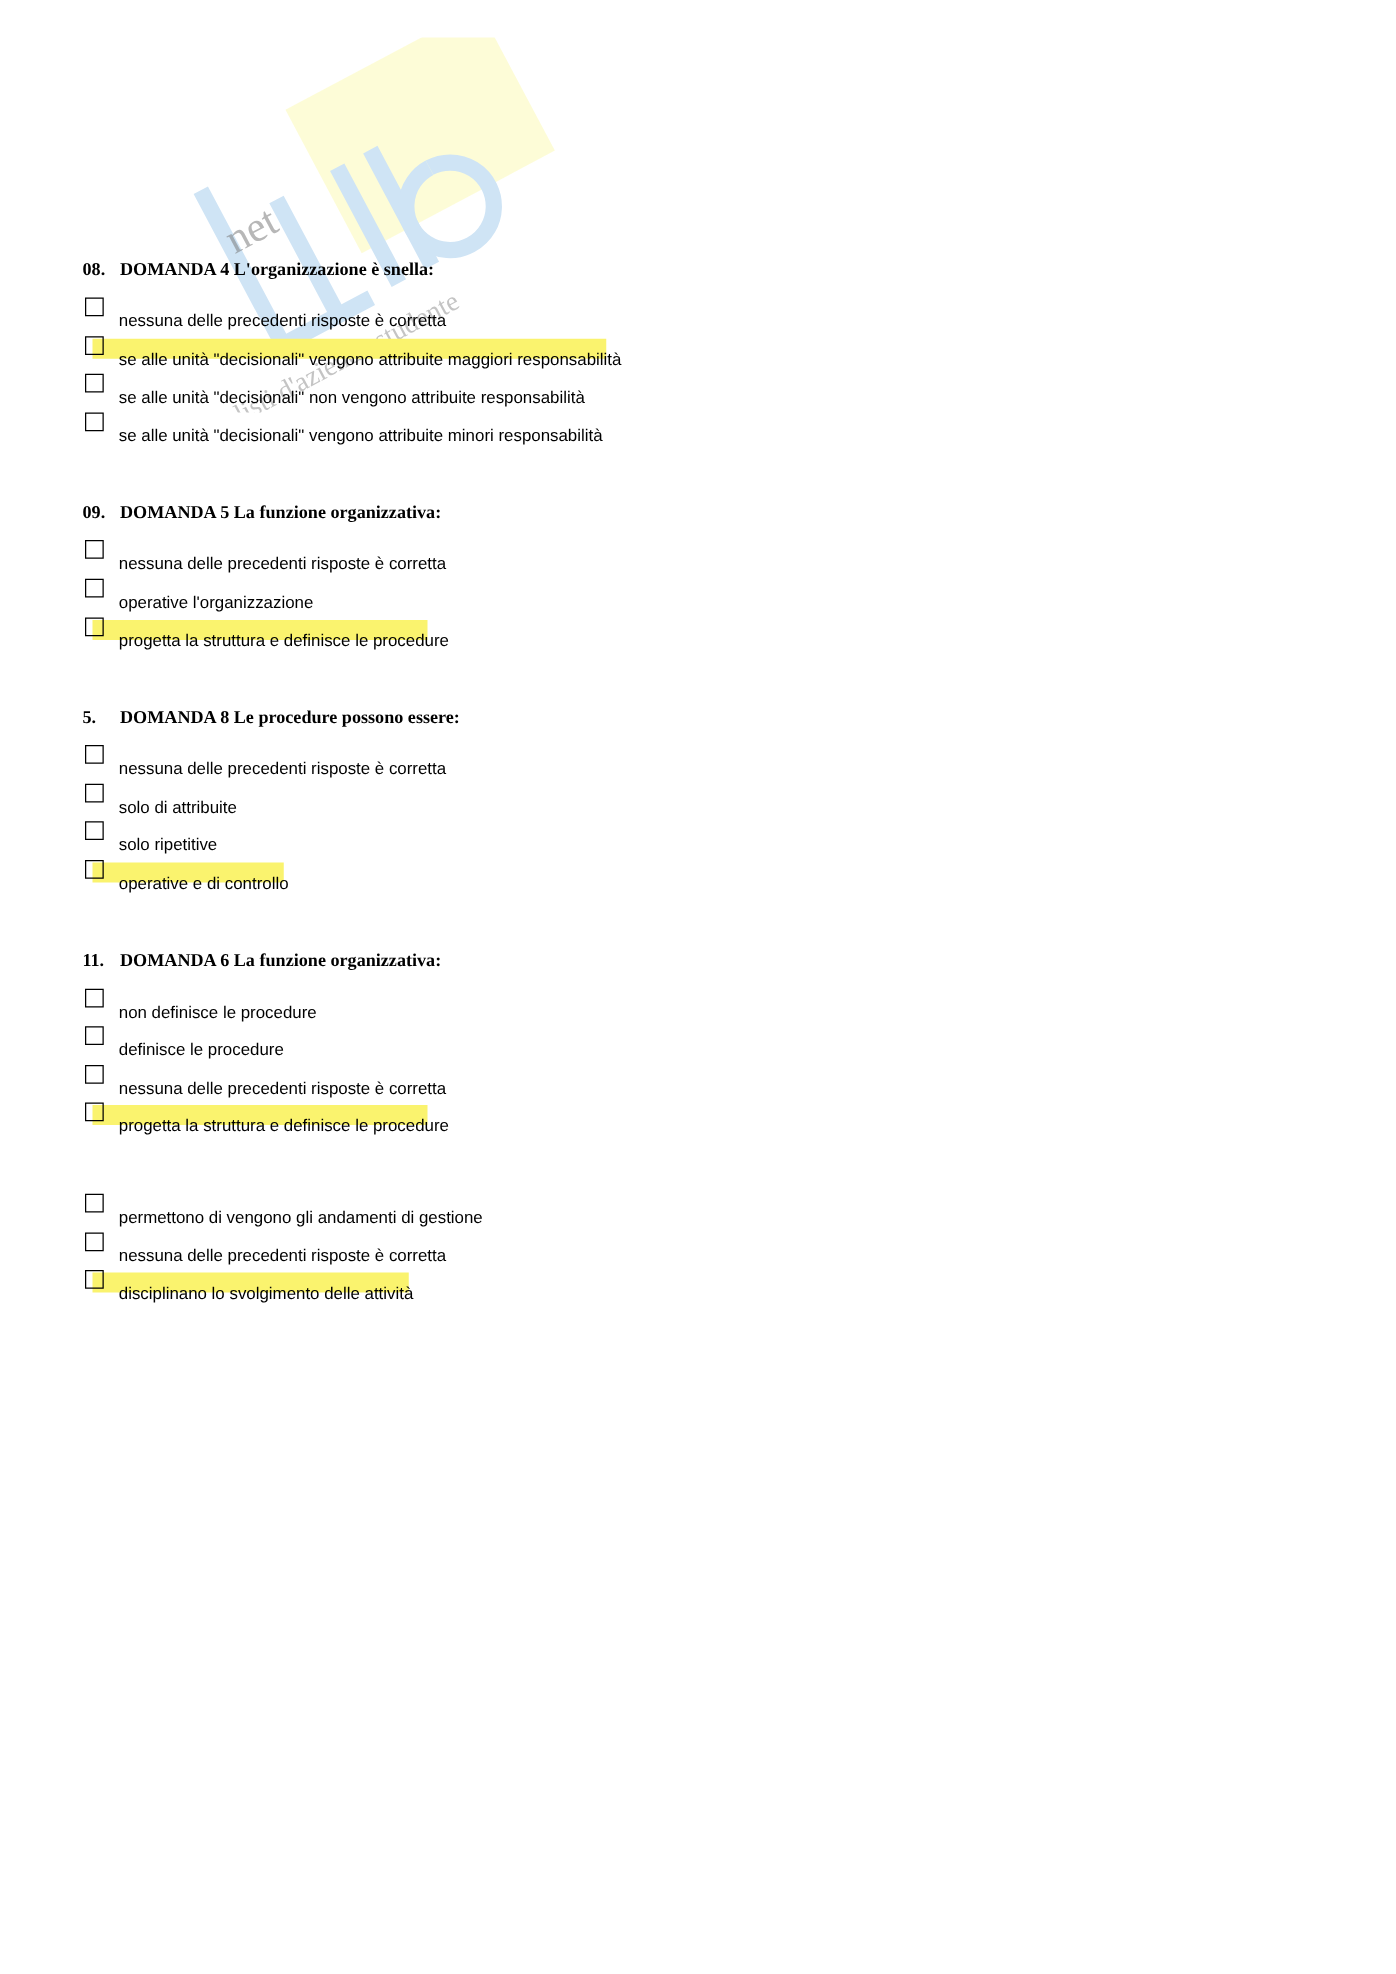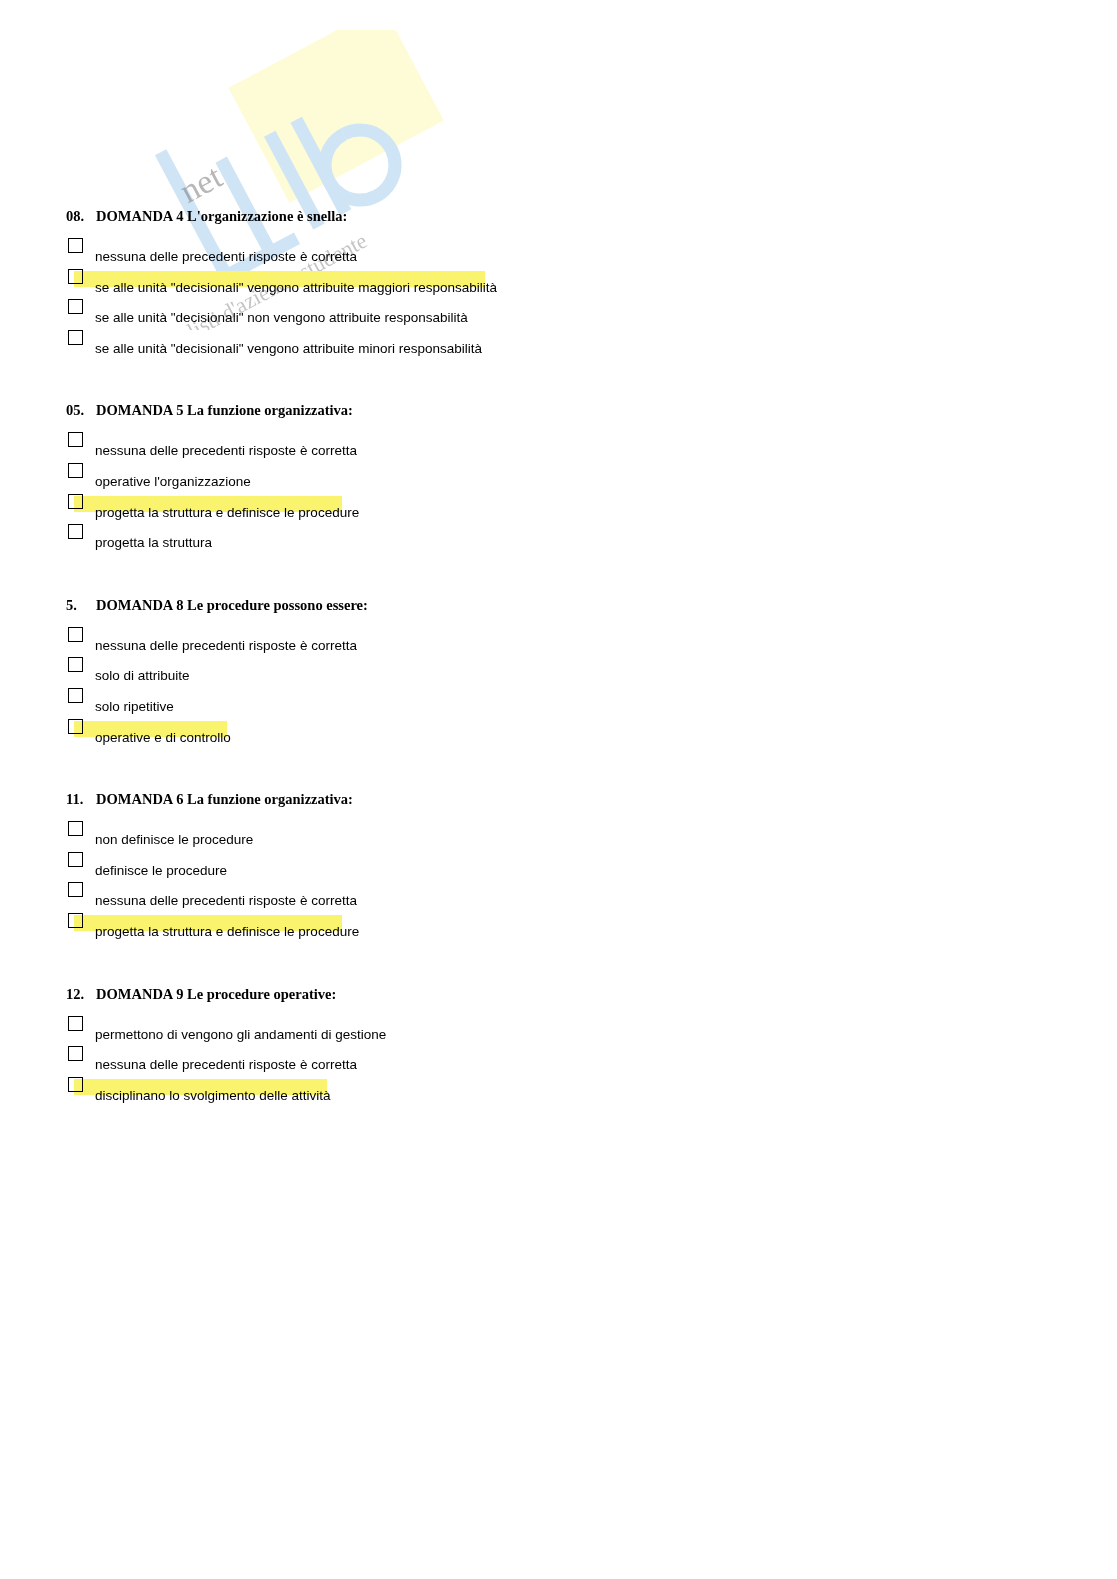--- a/index.html
+++ b/index.html
@@ -152,39 +152,35 @@
             <div class="ans-text">se alle unità "decisionali" non vengono attribuite responsabilità</div>
           </div>
           <div class="answer-row">
             <div class="checkbox"></div>
             <div class="ans-text">se alle unità "decisionali" vengono attribuite minori responsabilità</div>
           </div>
         </div>
         <div class="spacer-lg"></div>
       </div>
       <div class="question-block">
-        <div class="q-head"><span class="q-num">05.</span><span>DOMANDA 5 La funzione organizzativa:</span></div>
+        <div class="q-head"><span class="q-num">09.</span><span>DOMANDA 5 La funzione organizzativa:</span></div>
         <div class="answers">
           <div class="answer-row">
             <div class="checkbox"></div>
             <div class="ans-text">nessuna delle precedenti risposte è corretta</div>
           </div>
           <div class="answer-row">
             <div class="checkbox"></div>
             <div class="ans-text">operative l'organizzazione</div>
           </div>
           <div class="answer-row">
             <div class="hl-bar" style="width: 268px; background: rgb(250, 243, 110);"></div>
             <div class="checkbox"></div>
             <div class="ans-text on-hl">progetta la struttura e definisce le procedure</div>
           </div>
-          <div class="answer-row">
-            <div class="checkbox"></div>
-            <div class="ans-text">progetta la struttura</div>
-          </div>
         </div>
         <div class="spacer-lg"></div>
       </div>
       <div class="question-block">
         <div class="q-head"><span class="q-num">5.</span><span>DOMANDA 8 Le procedure possono essere:</span></div>
         <div class="answers">
           <div class="answer-row">
             <div class="checkbox"></div>
             <div class="ans-text">nessuna delle precedenti risposte è corretta</div>
           </div>
@@ -221,21 +217,20 @@
           </div>
           <div class="answer-row">
             <div class="hl-bar" style="width: 268px; background: rgb(250, 243, 110);"></div>
             <div class="checkbox"></div>
             <div class="ans-text on-hl">progetta la struttura e definisce le procedure</div>
           </div>
         </div>
         <div class="spacer-lg"></div>
       </div>
       <div class="question-block">
-        <div class="q-head"><span class="q-num">12.</span><span>DOMANDA 9 Le procedure operative:</span></div>
         <div class="answers">
           <div class="answer-row">
             <div class="checkbox"></div>
             <div class="ans-text">permettono di vengono gli andamenti di gestione</div>
           </div>
           <div class="answer-row">
             <div class="checkbox"></div>
             <div class="ans-text">nessuna delle precedenti risposte è corretta</div>
           </div>
           <div class="answer-row">

